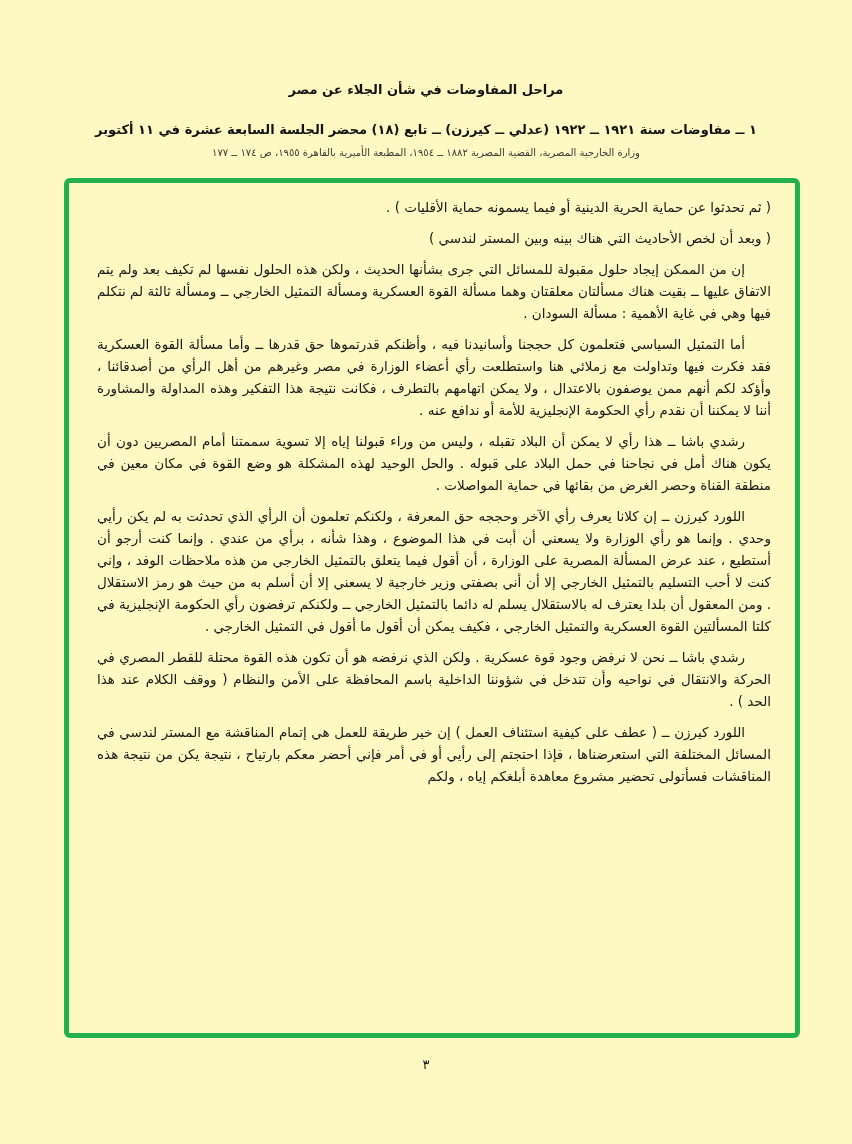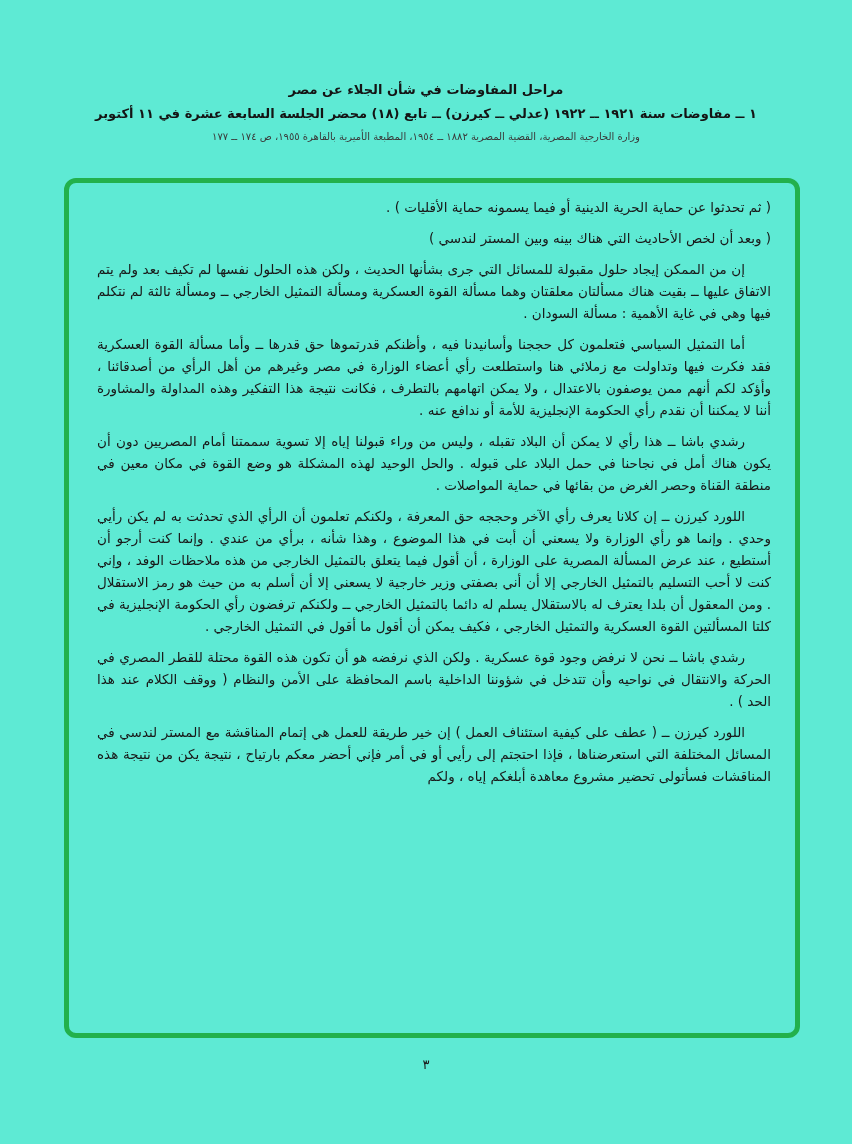--- a/index.html
+++ b/index.html
@@ -5,59 +5,59 @@
   html, body {
     margin: 0;
     padding: 0;
     background: #ffffff;
   }
   .sheet {
     position: relative;
     width: 852px;
     height: 1144px;
     margin: 0 auto;
-    background: #5eead4;
+    background: #fef9c3;
     font-family: "DejaVu Sans", sans-serif;
     color: #1c1c1c;
     overflow: hidden;
   }
   .doc-header {
     position: absolute;
     top: 82px;
     left: 0;
     right: 0;
     text-align: center;
     direction: rtl;
   }
   .doc-title {
     font-size: 13px;
     font-weight: bold;
     color: #141414;
   }
   .doc-subtitle {
     font-size: 13px;
     font-weight: bold;
-    margin-top: 9px;
+    margin-top: 25px;
     color: #141414;
   }
   .doc-source {
     font-size: 10px;
     margin-top: 10px;
     color: #3a3a3a;
     letter-spacing: 0.2px;
   }
   .highlight-box {
     position: absolute;
     top: 178px;
     left: 64px;
     width: 736px;
     height: 860px;
     box-sizing: border-box;
     border: 5px solid #22b14c;
-    border-radius: 12px;
+    border-radius: 6px;
     padding: 13px 24px 8px 28px;
     direction: rtl;
     text-align: justify;
     overflow: hidden;
   }
   .para {
     margin: 0 0 9px 0;
     font-size: 13.5px;
     line-height: 22px;
     color: #181818;

